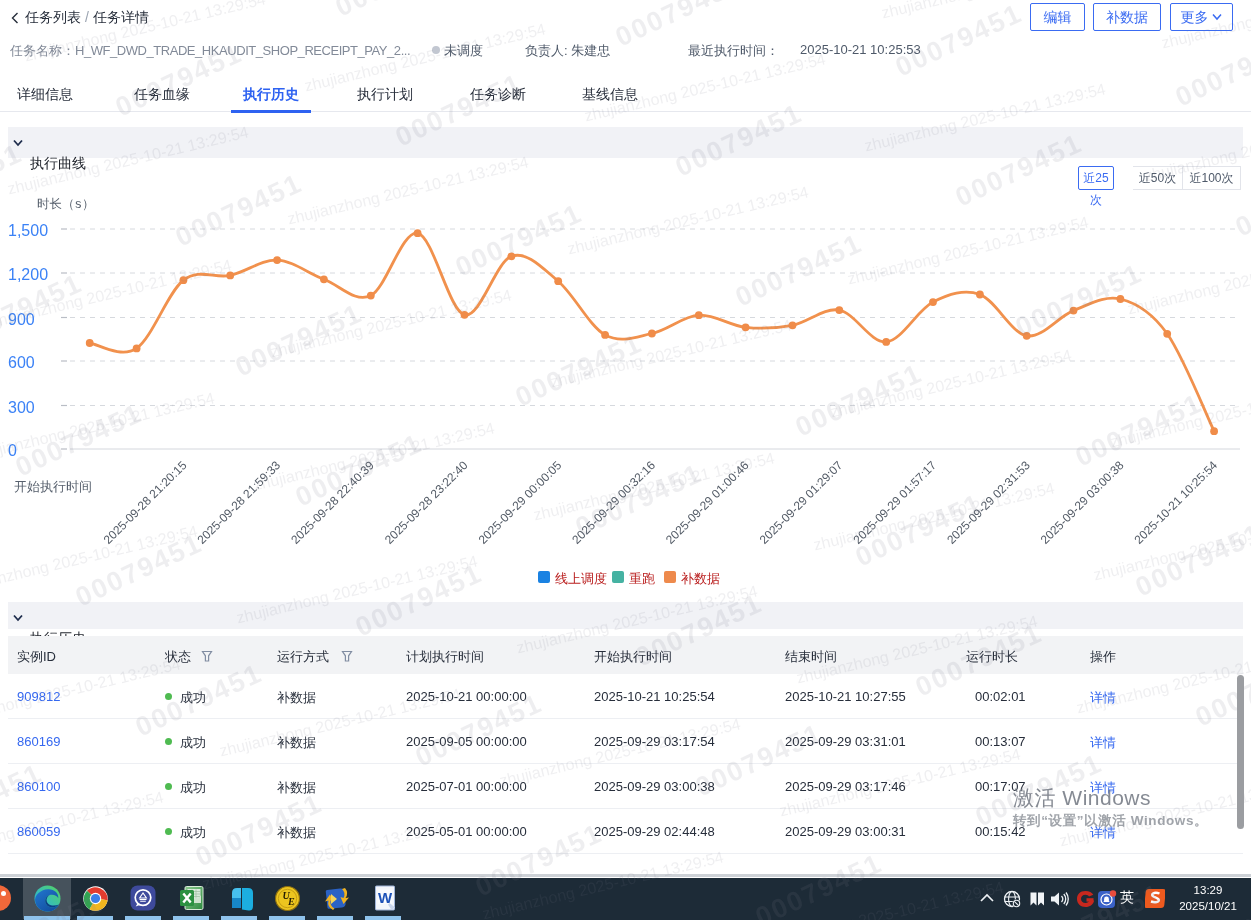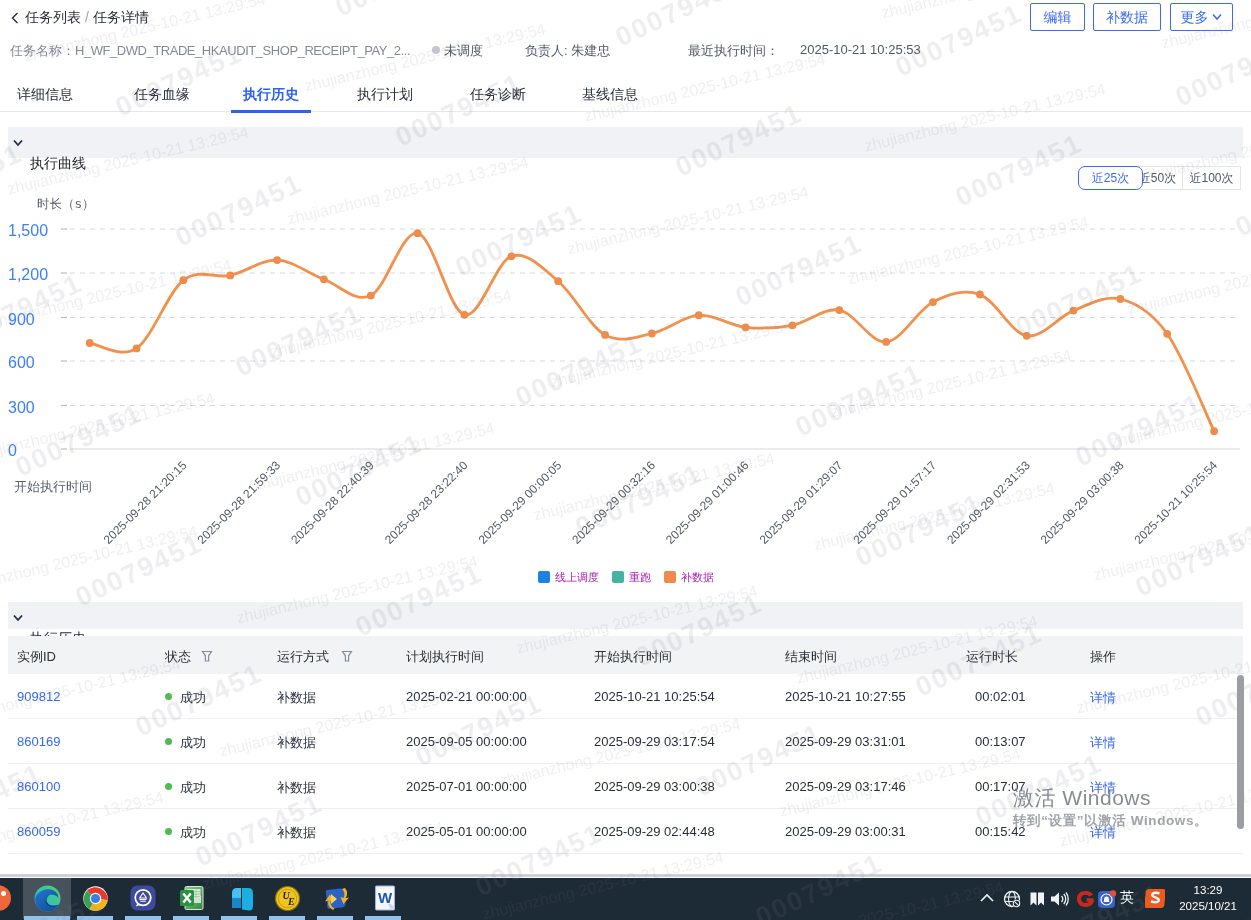--- a/index.html
+++ b/index.html
@@ -23,21 +23,21 @@
   .secbar { left:8px; width:1235px; height:31px; background:#f1f2f6; }
   .secbar .t { position:absolute; left:22px; top:8px; font-size:14px; color:#1d2129;margin-top:20px; }
   
   .seg { position:absolute; top:166px; height:24px; font-size:12px; line-height:22px;
          text-align:center; color:#4e5969; background:#fff; border:1px solid #e2e4ea; }
   .seg.active { color:#3a6bf2; border:1px solid #3a6bf2; border-radius:2px; z-index:2; }
   
   .ylab { position:absolute; width:50px; font-size:16px; color:#3b82f6; }
   .xt { font-size:13px; color:#57606d; }
   
-  .leg { position:absolute; top:570px; font-size:11px; color:#a21caf; }
+  .leg { position:absolute; top:570px; font-size:13px; color:#b91c1c; }
   .legsq { position:absolute; top:571px; width:12px; height:12px; border-radius:2px; }
   
   .thead { left:8px; top:636px; width:1235px; height:38px; background:#f2f3f5; }
   .th { position:absolute; font-size:13px; color:#272e3b; top:648px; }
   .row { position:absolute; left:8px; width:1235px; height:45px; border-bottom:1px solid #edeff3; background:#fff; }
   .cell { position:absolute; font-size:13px; color:#272e3b; top:15px; }
   .link { color:#3568f0; }
   .dot { position:absolute; width:7px; height:7px; border-radius:50%; background:#4fbb51; top:19px; left:157px; }
   
   .actw1 { left:1013px; top:784px; font-size:21px; color:rgba(112,118,128,0.85); letter-spacing:0.5px;}
@@ -89,21 +89,21 @@
 <div class="abs tabline"></div>
 <div class="abs tabborder"></div>
 
 <div class="abs secbar" style="top:127px;">
   <svg style="position:absolute;left:4px;top:10px;" width="12" height="12" viewBox="0 0 12 12">
       <path d="M2 3.5 L6 8 L10 3.5" fill="none" stroke="#1f2d4d" stroke-width="1.8"></path>
     </svg>
   <div class="t">执行曲线</div>
 </div>
 
-<div class="seg active" style="left:1078px;width:65px;border-radius:7px;">近25次</div>
+<div class="seg active" style="left:1078px;width:36px;">近25次</div>
 <div class="seg" style="left:1133px;width:50px;border-left:none;">近50次</div>
 <div class="seg" style="left:1183px;width:58px;border-left:none;">近100次</div>
 
 <div class="abs" style="left:37px;top:196px;font-size:12.5px;color:#57606d;font-family:Liberation Mono, monospace;">时长（s）</div>
 <div class="ylab" style="left:8px;top:222px;">1,500</div>
 <div class="ylab" style="left:8px;top:266px;">1,200</div>
 <div class="ylab" style="left:8px;top:311px;">900</div>
 <div class="ylab" style="left:8px;top:354px;">600</div>
 <div class="ylab" style="left:8px;top:399px;">300</div>
 <div class="ylab" style="left:8px;top:442px;">0</div>
@@ -198,21 +198,21 @@
 <svg class="abs" style="left:341px;top:650px;" width="12" height="13" viewBox="0 0 12 13">
     <path d="M1.5 1.5 H10.5 L7.6 5.8 V11 L4.4 11 V5.8 Z" fill="none" stroke="#818da2" stroke-width="1.2"></path>
   </svg>
 
 <div id="tablerows">
     <div class="row" style="top:674px;">
   <span class="cell link" style="left:9px;">909812</span>
   <span class="dot"></span>
   <span class="cell" style="left:172px;">成功</span>
   <span class="cell" style="left:269px;">补数据</span>
-  <span class="cell" style="left:398px;">2025-02-21 00:00:00</span>
+  <span class="cell" style="left:398px;">2025-10-21 00:00:00</span>
   <span class="cell" style="left:586px;">2025-10-21 10:25:54</span>
   <span class="cell" style="left:777px;">2025-10-21 10:27:55</span>
   <span class="cell" style="left:967px;">00:02:01</span>
   <span class="cell link" style="left:1082px;">详情</span>
 </div>
     <div class="row" style="top:719px;">
   <span class="cell link" style="left:9px;">860169</span>
   <span class="dot"></span>
   <span class="cell" style="left:172px;">成功</span>
   <span class="cell" style="left:269px;">补数据</span>

